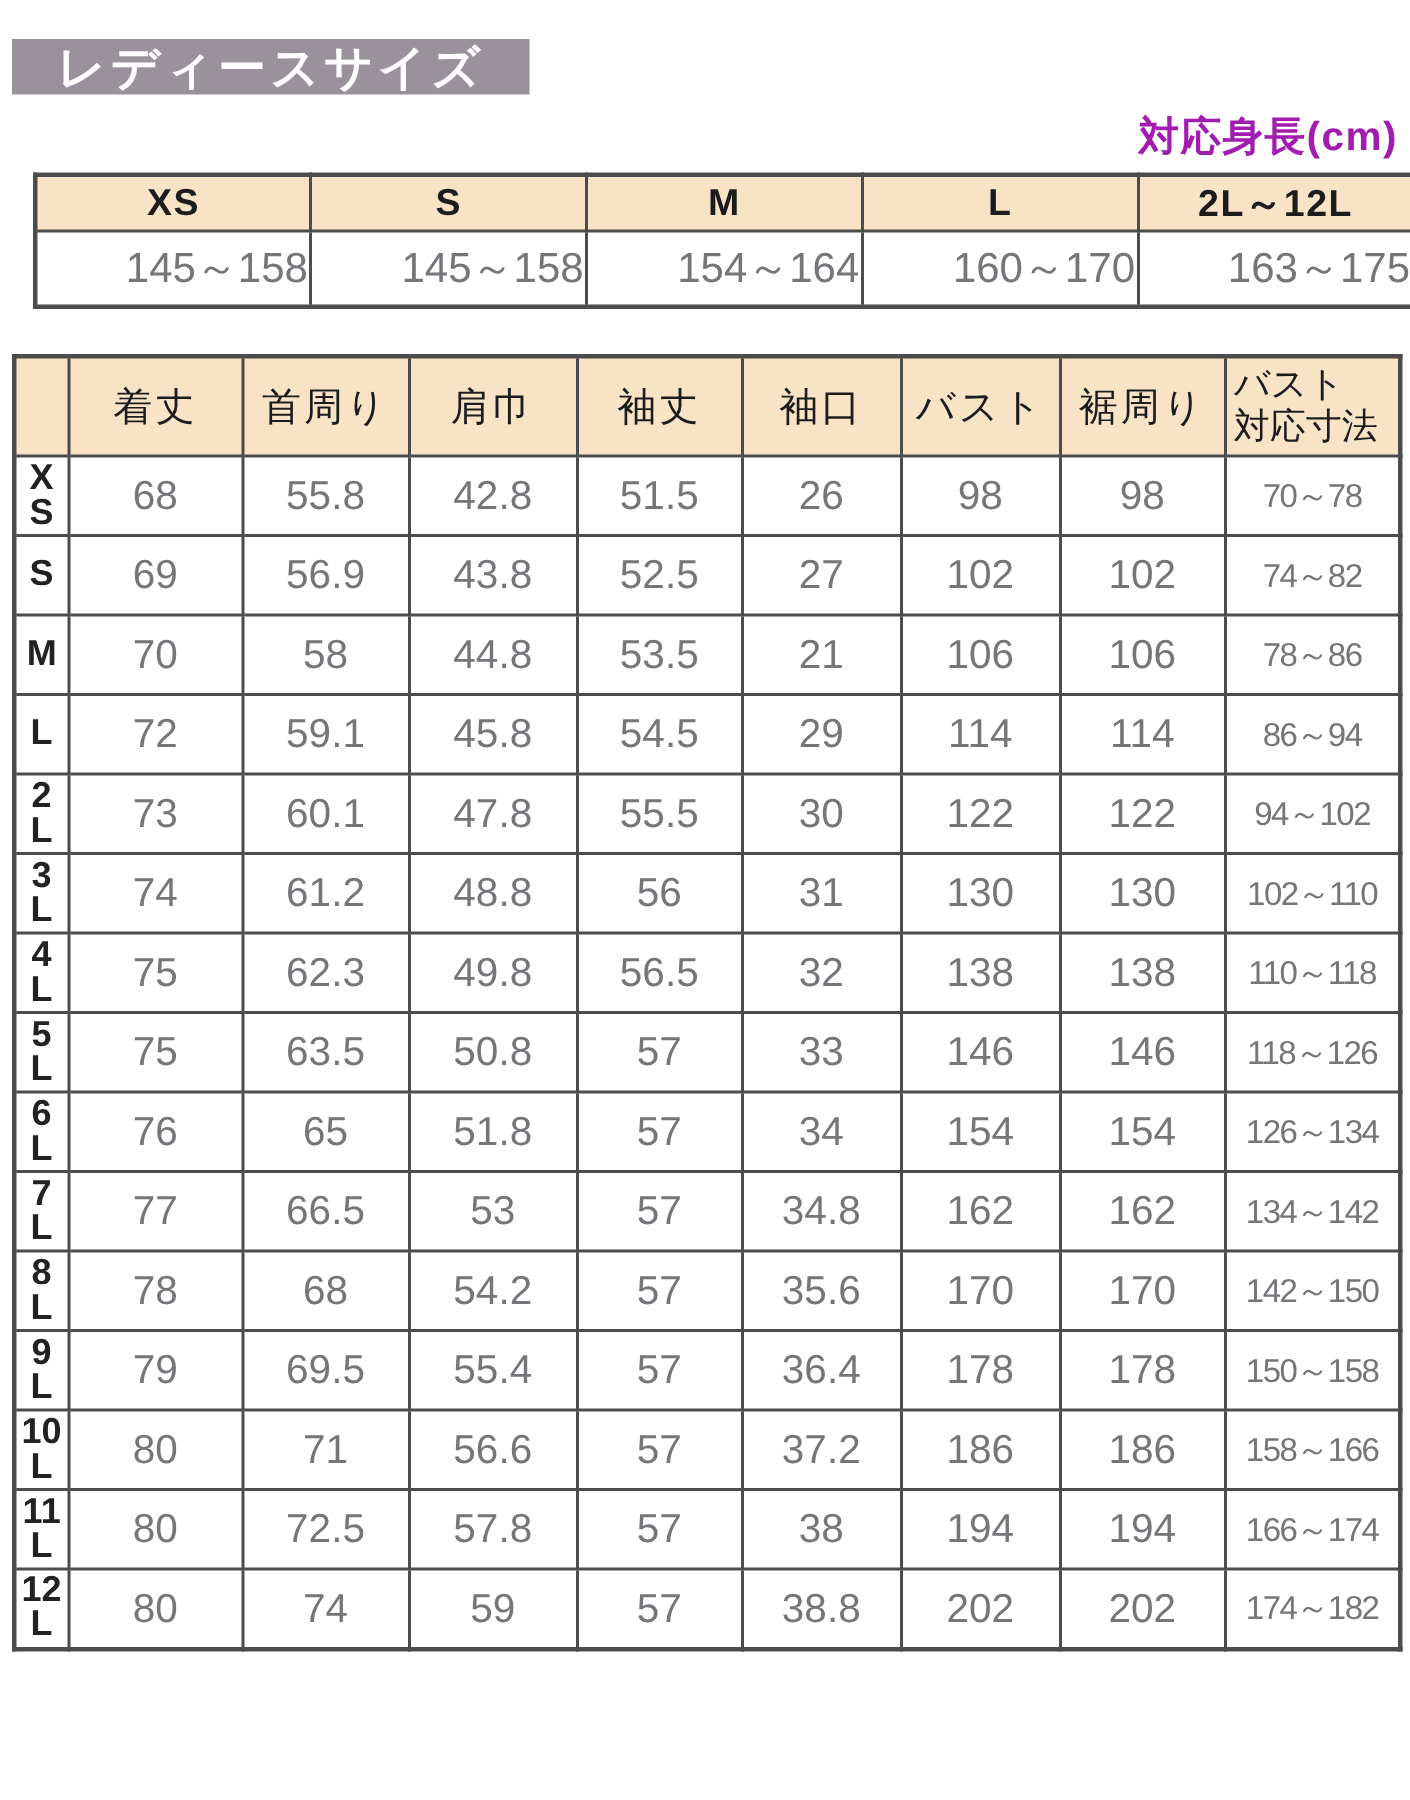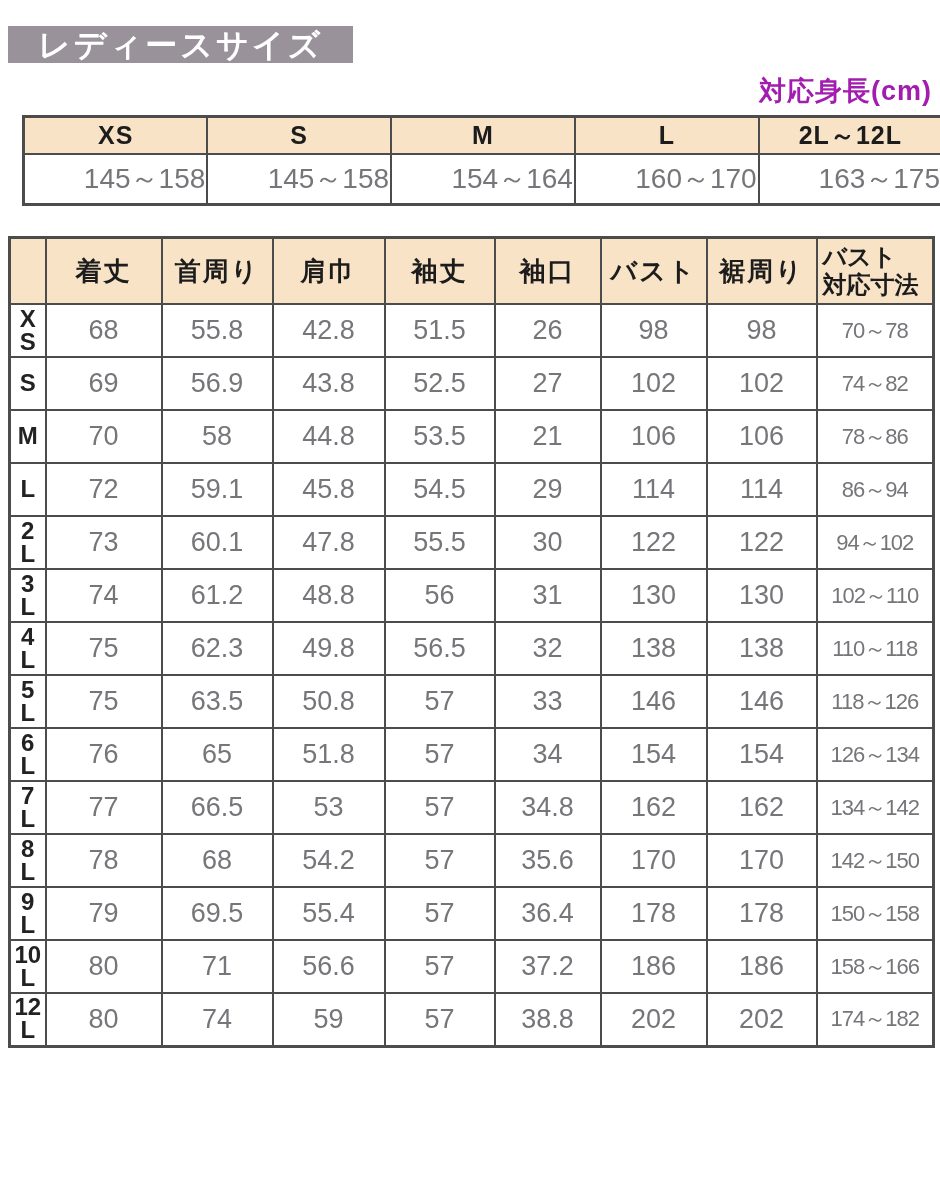--- a/index.html
+++ b/index.html
@@ -43,21 +43,21 @@
   }
   .height-table td{
     height:46px;background:#ffffff;
     font-size:28px;color:var(--value-text);text-align:right;
   }
 
   .size-table{width:924px;margin-top:30px;border:3px solid var(--border);}
   .size-table th,.size-table td{border:2px solid var(--border);padding:0;}
   .size-table thead th{
     background:var(--header-bg);height:64px;
-    font-size:26px;font-weight:bold;color:var(--heading-text);
+    font-size:26px;font-weight:normal;color:var(--heading-text);
     text-align:center;letter-spacing:2px;
   }
   .size-table thead th.last-col-header{
     text-align:left;padding-left:5px;font-size:24px;
     line-height:1.15;letter-spacing:0;
   }
   .size-table tbody tr{height:53px;}
   .size-table tbody th.size-label{
     background:#ffffff;font-size:24px;font-weight:bold;color:#222222;
     line-height:0.95;text-align:center;letter-spacing:0;
@@ -295,20 +295,34 @@
           <td>71</td>
           <td>56.6</td>
           <td>57</td>
           <td>37.2</td>
           <td>186</td>
           <td>186</td>
           <td class="range-cell">158～166</td>
         </tr>
         <tr>
           <th class="size-label">
+            <div>11</div>
+            <div>L</div>
+          </th>
+          <td>80</td>
+          <td>72.5</td>
+          <td>57.8</td>
+          <td>57</td>
+          <td>38</td>
+          <td>194</td>
+          <td>194</td>
+          <td class="range-cell">166～174</td>
+        </tr>
+        <tr>
+          <th class="size-label">
             <div>12</div>
             <div>L</div>
           </th>
           <td>80</td>
           <td>74</td>
           <td>59</td>
           <td>57</td>
           <td>38.8</td>
           <td>202</td>
           <td>202</td>

